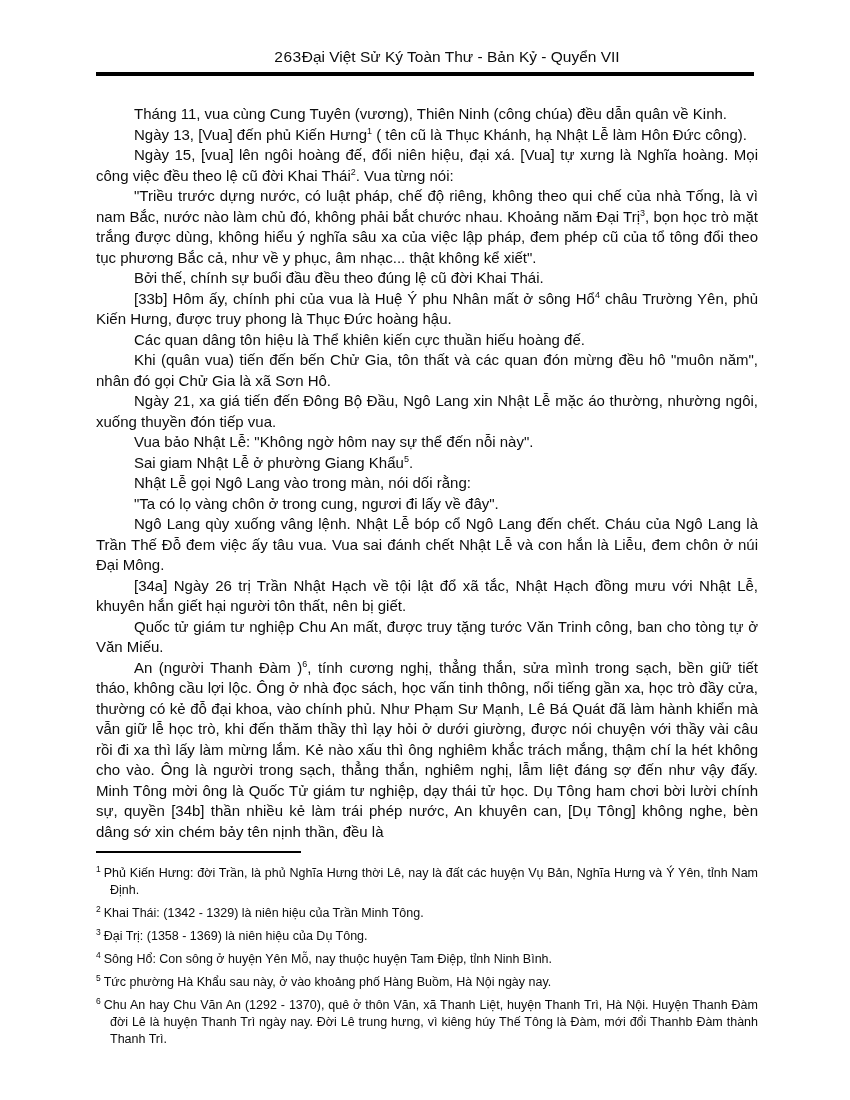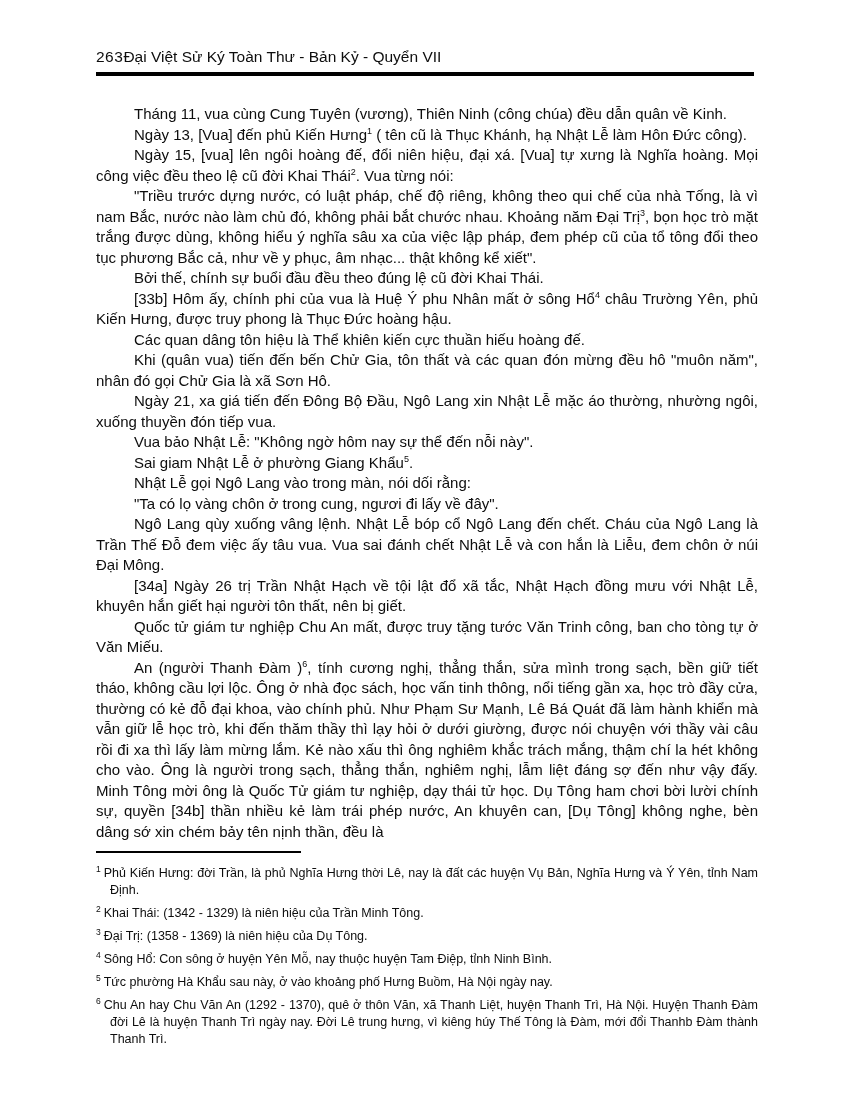--- a/index.html
+++ b/index.html
@@ -6,21 +6,21 @@
   body {
     width: 850px; height: 1100px;
     background: #ffffff;
     font-family: "Liberation Sans", "DejaVu Sans", sans-serif;
     color: #0d0d0d;
     overflow: hidden;
   }
   .page { position: relative; width: 850px; height: 1100px; background: #ffffff; }
 
   .header-row {
-    display: flex; justify-content: flex-start; align-items: baseline;
+    display: flex; justify-content: center; align-items: baseline;
     margin: 48px 52px 0 96px;
     font-size: 15.5px;
   }
   .page-number { letter-spacing: 0.5px; }
   .header-rule {
     height: 4px; background: #000000;
     margin: 6px 96px 0 96px;
   }
 
   .doc-body {
@@ -92,18 +92,18 @@
       <p><span>An (người Thanh Đàm )</span><span class="sup">6</span><span>, tính cương nghị, thẳng thắn, sửa mình trong sạch, bền giữ tiết tháo, không cầu lợi lộc. Ông ở nhà đọc sách, học vấn tinh thông, nổi tiếng gần xa, học trò đầy cửa, thường có kẻ đỗ đại khoa, vào chính phủ. Như Phạm Sư Mạnh, Lê Bá Quát đã làm hành khiển mà vẫn giữ lễ học trò, khi đến thăm thầy thì lạy hỏi ở dưới giường, được nói chuyện với thầy vài câu rồi đi xa thì lấy làm mừng lắm. Kẻ nào xấu thì ông nghiêm khắc trách mắng, thậm chí la hét không cho vào. Ông là người trong sạch, thẳng thắn, nghiêm nghị, lẫm liệt đáng sợ đến như vậy đấy. Minh Tông mời ông là Quốc Tử giám tư nghiệp, dạy thái tử học. Dụ Tông ham chơi bời lười chính sự, quyền [</span><span class="b">34b</span><span>] thần nhiều kẻ làm trái phép nước, An khuyên can, [Dụ Tông] không nghe, bèn dâng sớ xin chém bảy tên nịnh thần, đều là</span></p>
     </div>
 
   <div class="footnote-section">
     <div class="footnote-divider"></div>
     <div id="footnote-list">
         <div class="footnote-item"><span class="marker">1</span><span>Phủ Kiến Hưng: đời Trần, là phủ Nghĩa Hưng thời Lê, nay là đất các huyện Vụ Bản, Nghĩa Hưng và Ý Yên, tỉnh Nam Định.</span></div>
         <div class="footnote-item"><span class="marker">2</span><span>Khai Thái: (1342 - 1329) là niên hiệu của Trần Minh Tông.</span></div>
         <div class="footnote-item"><span class="marker">3</span><span>Đại Trị: (1358 - 1369) là niên hiệu của Dụ Tông.</span></div>
         <div class="footnote-item"><span class="marker">4</span><span>Sông Hổ: Con sông ở huyện Yên Mỗ, nay thuộc huyện Tam Điệp, tỉnh Ninh Bình.</span></div>
-        <div class="footnote-item"><span class="marker">5</span><span>Tức phường Hà Khẩu sau này, ở vào khoảng phố Hưng Buồm, Hà Nội ngày nay.</span></div>
+        <div class="footnote-item"><span class="marker">5</span><span>Tức phường Hà Khẩu sau này, ở vào khoảng phố Hàng Buồm, Hà Nội ngày nay.</span></div>
         <div class="footnote-item"><span class="marker">6</span><span>Chu An hay Chu Văn An (1292 - 1370), quê ở thôn Văn, xã Thanh Liệt, huyện Thanh Trì, Hà Nội. Huyện Thanh Đàm đời Lê là huyện Thanh Trì ngày nay. Đời Lê trung hưng, vì kiêng húy Thế Tông là Đàm, mới đổi Thanhb Đàm thành Thanh Trì.</span></div>
       </div>
   </div>
 
 </div>
 
 </body></html>

